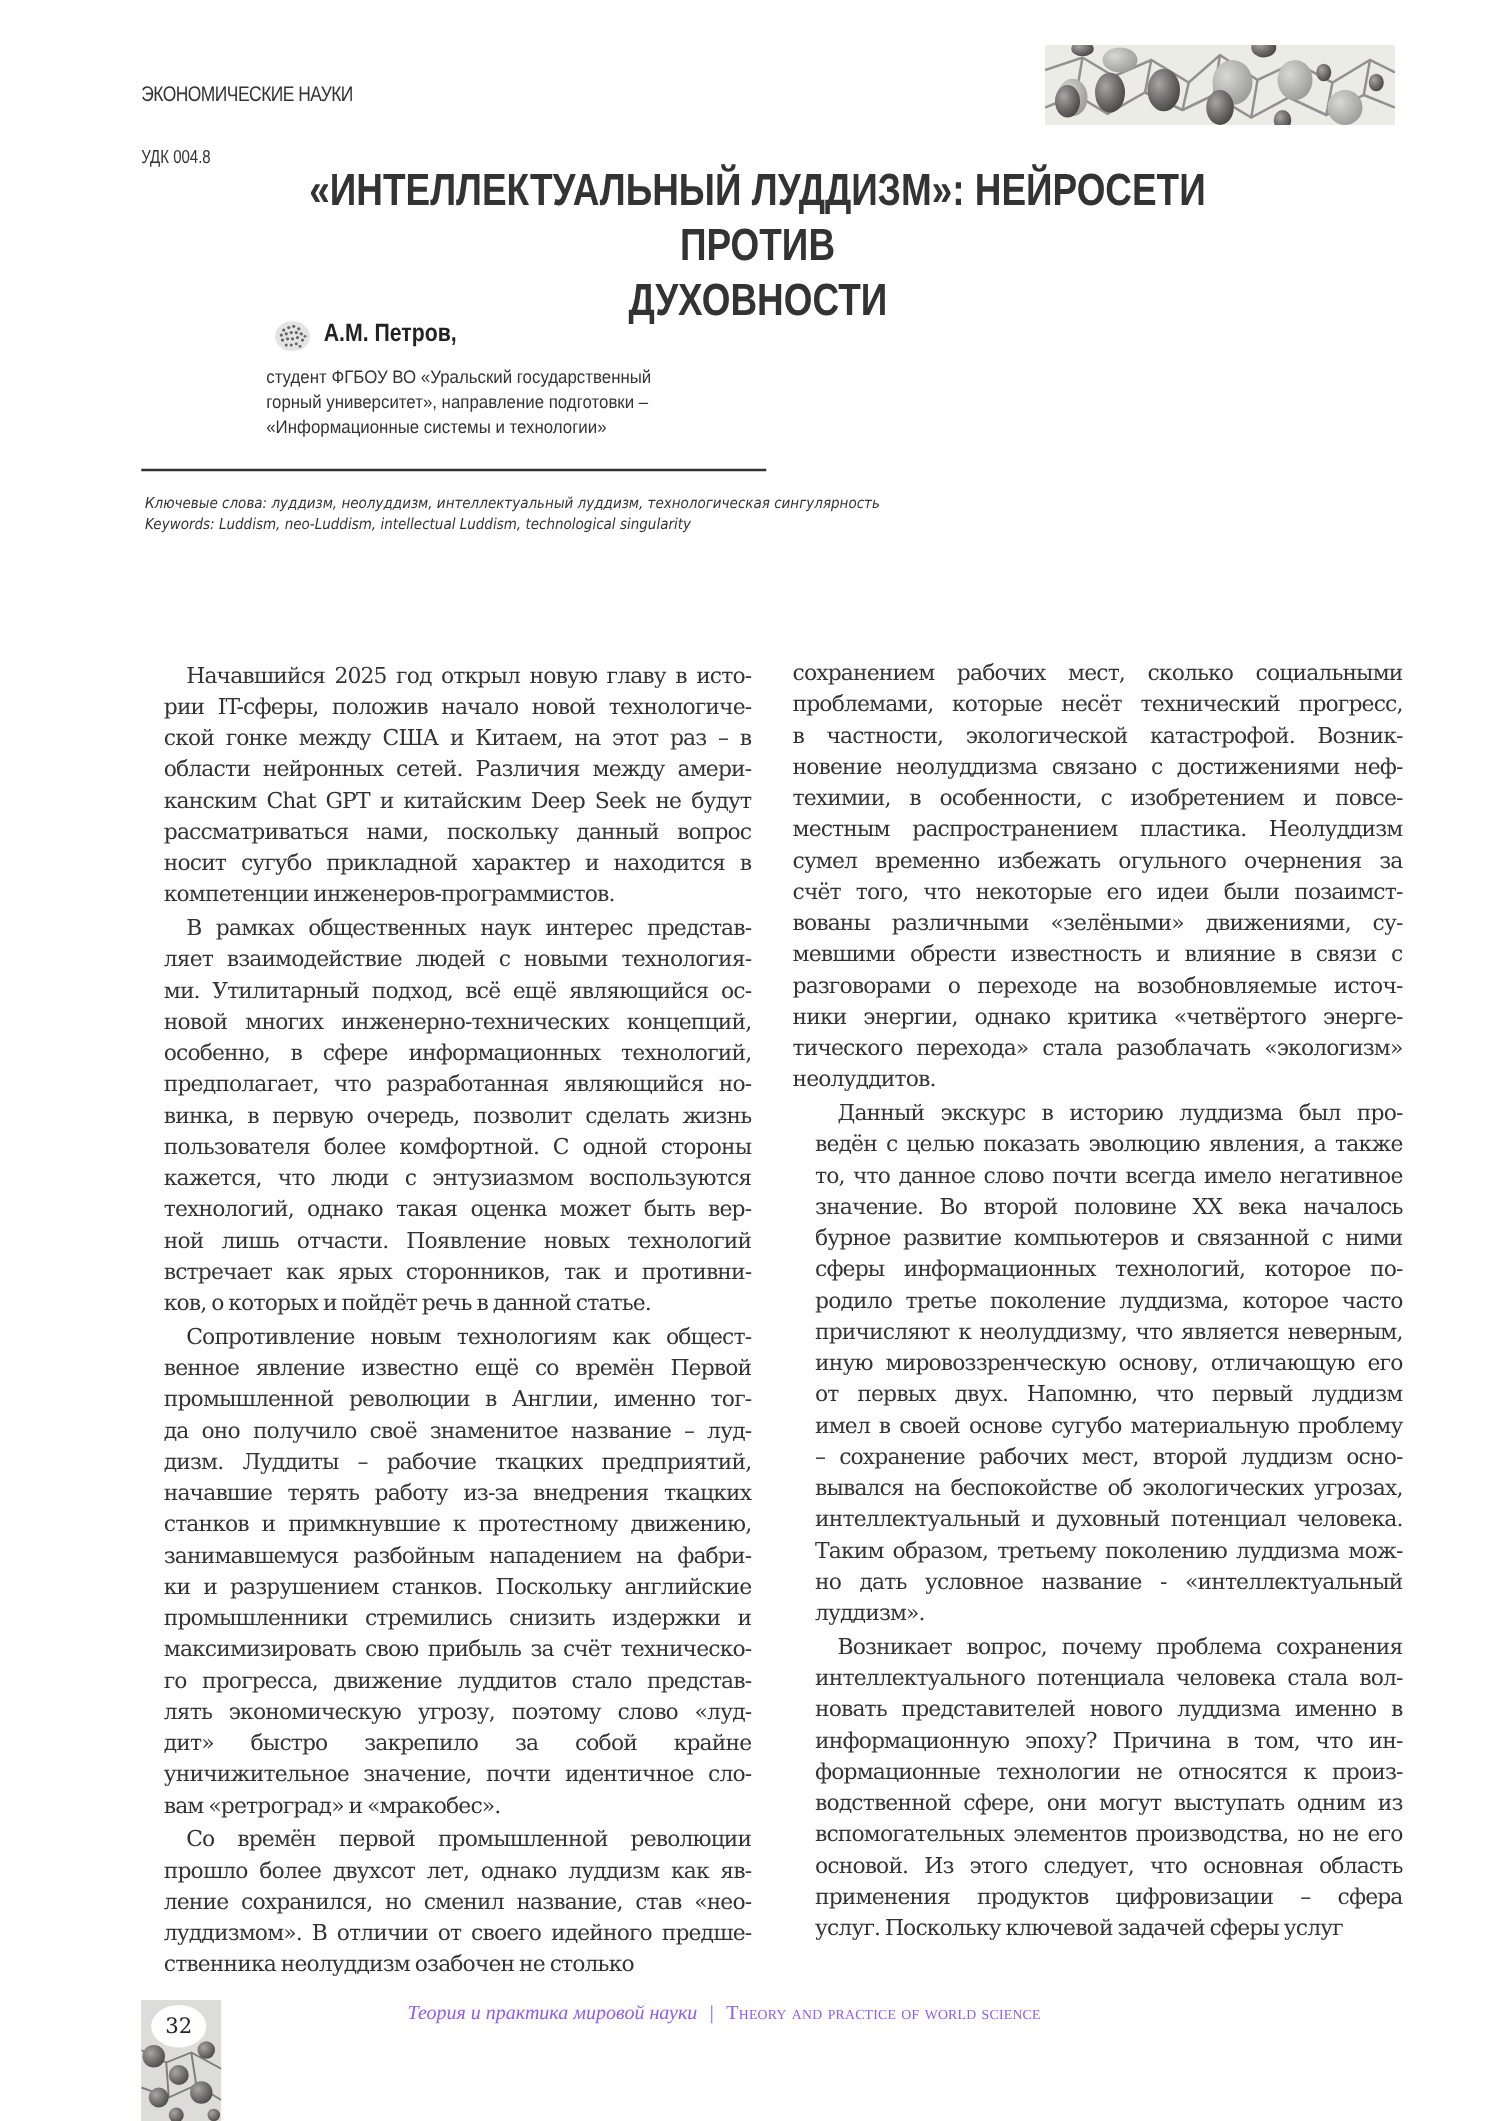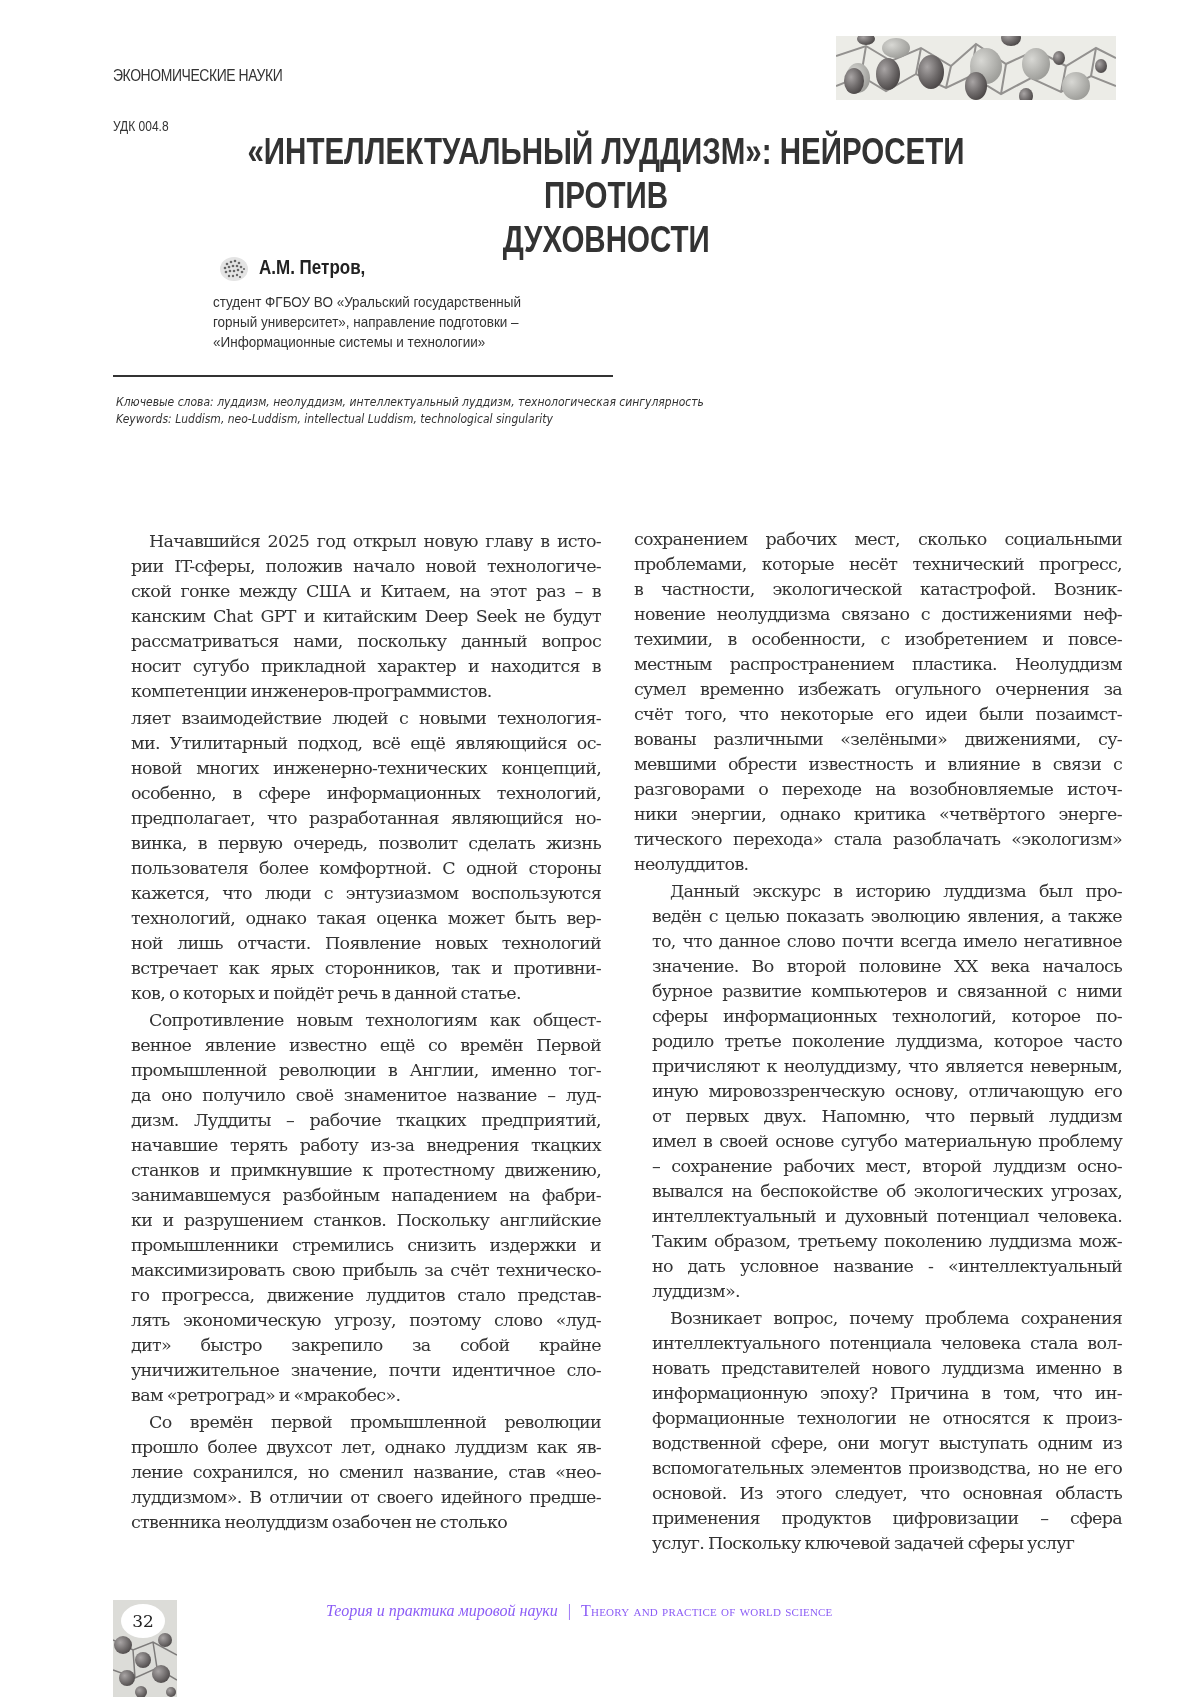--- a/index.html
+++ b/index.html
@@ -120,26 +120,28 @@
 <div class="keywords">
   <div>Ключевые слова: луддизм, неолуддизм, интеллектуальный луддизм, технологическая сингулярность</div>
   <div>Keywords:  Luddism, neo-Luddism, intellectual Luddism, technological singularity</div>
 </div>
 
 <div class="col col-left">
     <p>
       <span class="ln ind">Начавшийся 2025 год открыл новую главу в исто-</span>
       <span class="ln">рии IT-сферы, положив начало новой технологиче-</span>
       <span class="ln">ской гонке между США и Китаем, на этот раз – в</span>
+      <span class="ln">области нейронных сетей.  Различия между амери-</span>
       <span class="ln">канским Chat GPT и китайским Deep Seek не будут</span>
       <span class="ln">рассматриваться нами, поскольку данный вопрос</span>
       <span class="ln">носит сугубо прикладной характер и находится в</span>
       <span class="ln last">компетенции инженеров-программистов.</span>
     </p>
     <p>
+      <span class="ln ind">В рамках общественных наук интерес представ-</span>
       <span class="ln">ляет взаимодействие людей с новыми технология-</span>
       <span class="ln">ми. Утилитарный подход, всё ещё являющийся ос-</span>
       <span class="ln">новой многих инженерно-технических концепций,</span>
       <span class="ln">особенно, в сфере информационных технологий,</span>
       <span class="ln">предполагает, что разработанная являющийся но-</span>
       <span class="ln">винка, в первую очередь, позволит сделать жизнь</span>
       <span class="ln">пользователя более комфортной. С одной стороны</span>
       <span class="ln">кажется, что люди с энтузиазмом воспользуются</span>
       <span class="ln">технологий, однако такая оценка может быть вер-</span>
       <span class="ln">ной лишь отчасти. Появление новых технологий</span>

